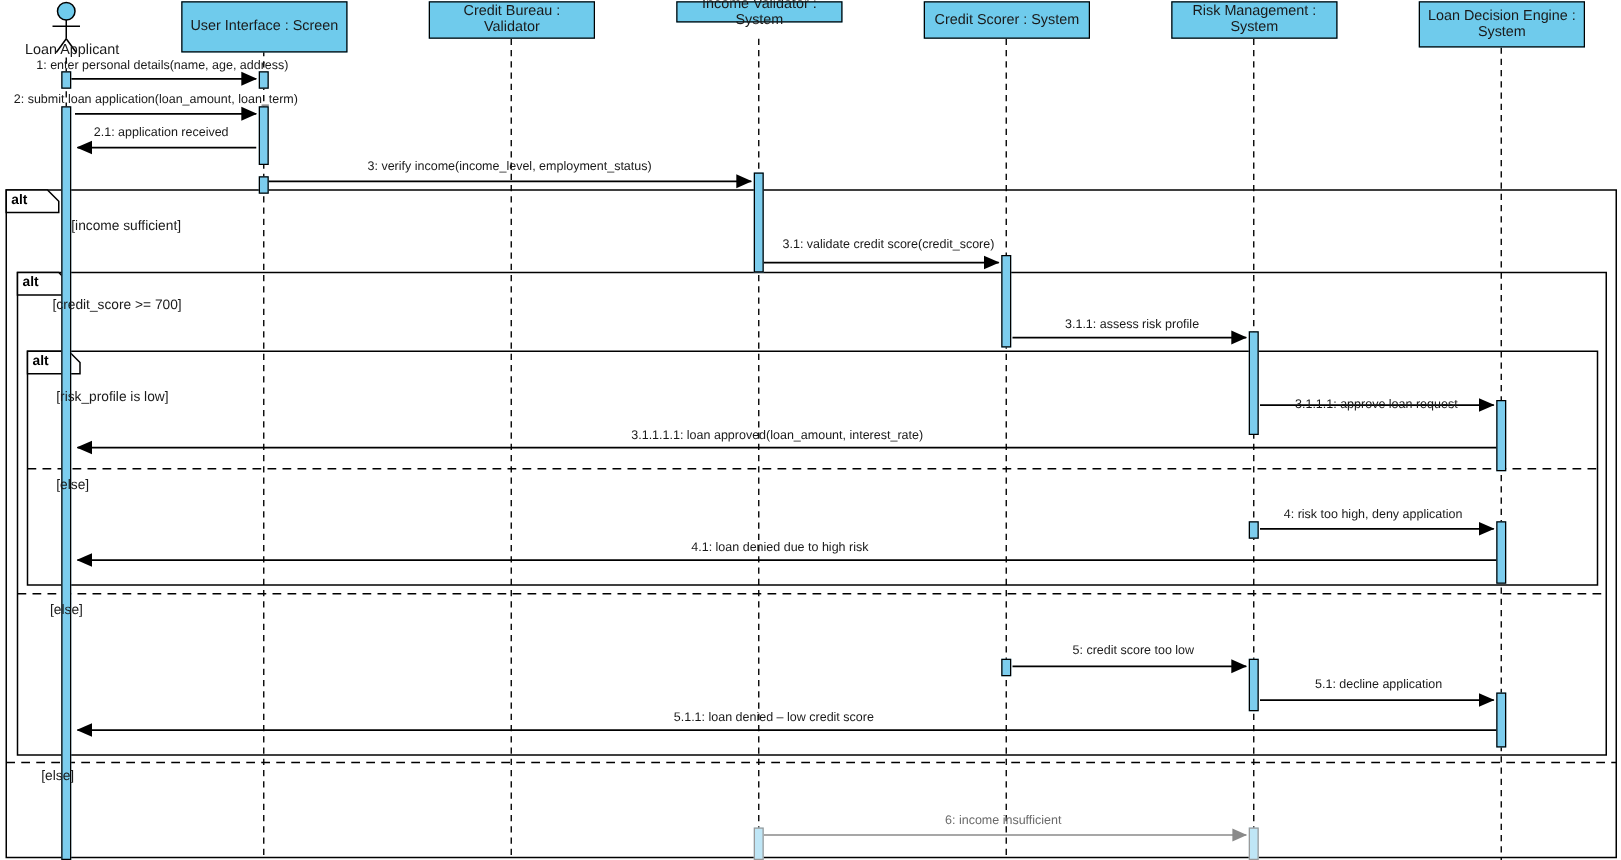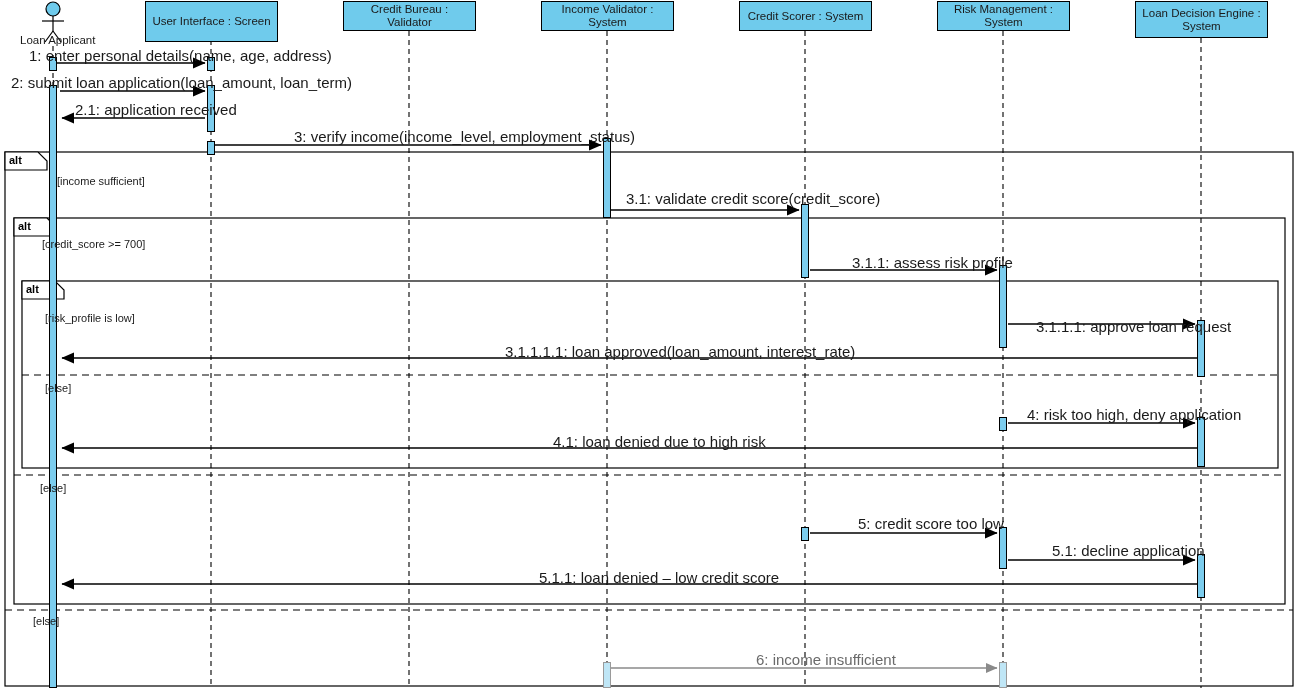--- a/index.html
+++ b/index.html
@@ -40,21 +40,21 @@
     padding: 1px 3px;
   }
   .actor-label {
     position: absolute;
     font-size: 11.5px;
     color: #1a1a1a;
     white-space: nowrap;
   }
   .msg-label {
     position: absolute;
-    font-size: 15px;
+    font-size: 10px;
     color: #1a1a1a;
     white-space: nowrap;
   }
   .msg-label.faded {
     color: #6a6a6a;
   }
   .frag-tag {
     position: absolute;
     font-size: 11px;
     font-weight: bold;
@@ -164,21 +164,21 @@
   </svg>
 
   <div class="lifeline-head" style="left:145px; top:1px; width:133px; height:41px;">
     <span>User Interface : Screen</span>
   </div>
 
   <div class="lifeline-head" style="left:343px; top:1px; width:133px; height:30px;">
     <span>Credit Bureau : Validator</span>
   </div>
 
-  <div class="lifeline-head" style="left:541px; top:1px; width:133px; height:30px;justify-content:flex-end;">
+  <div class="lifeline-head" style="left:541px; top:1px; width:133px; height:17px;justify-content:flex-end;">
     <span>Income Validator : System</span>
   </div>
 
   <div class="lifeline-head" style="left:739px; top:1px; width:133px; height:30px;">
     <span>Credit Scorer : System</span>
   </div>
 
   <div class="lifeline-head" style="left:937px; top:1px; width:133px; height:30px;">
     <span>Risk Management : System</span>
   </div>

